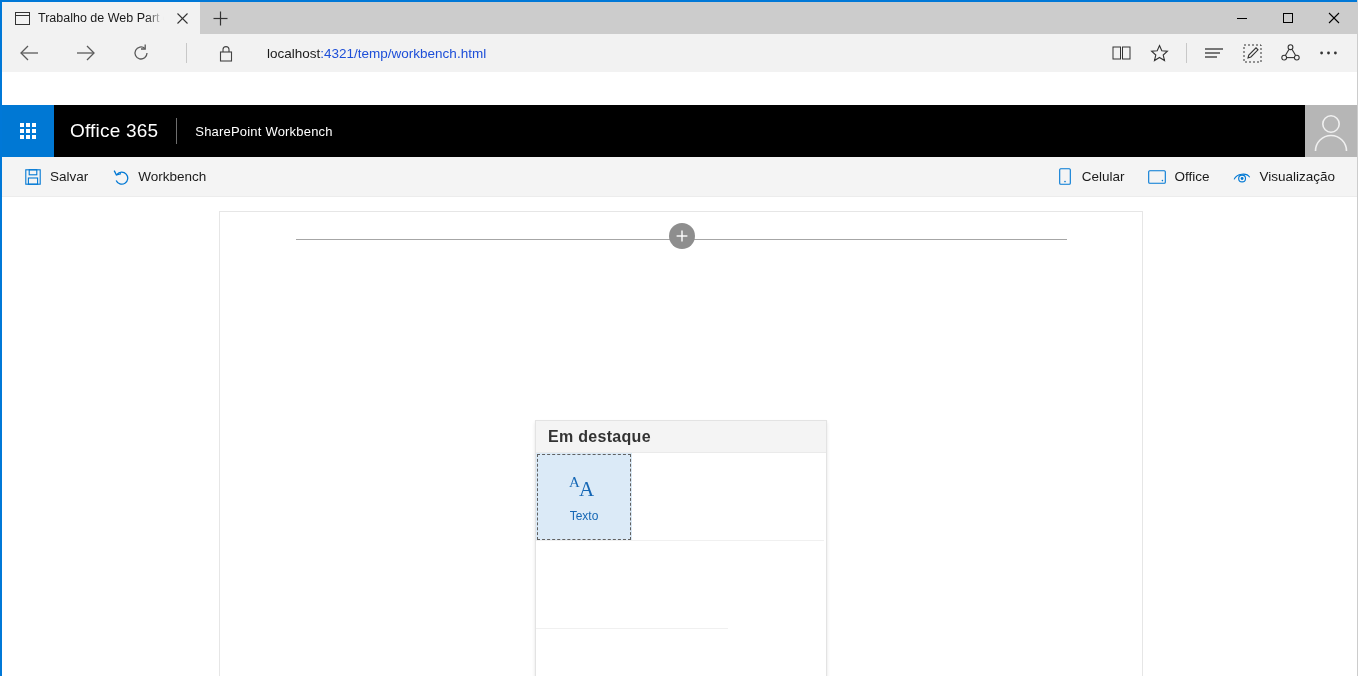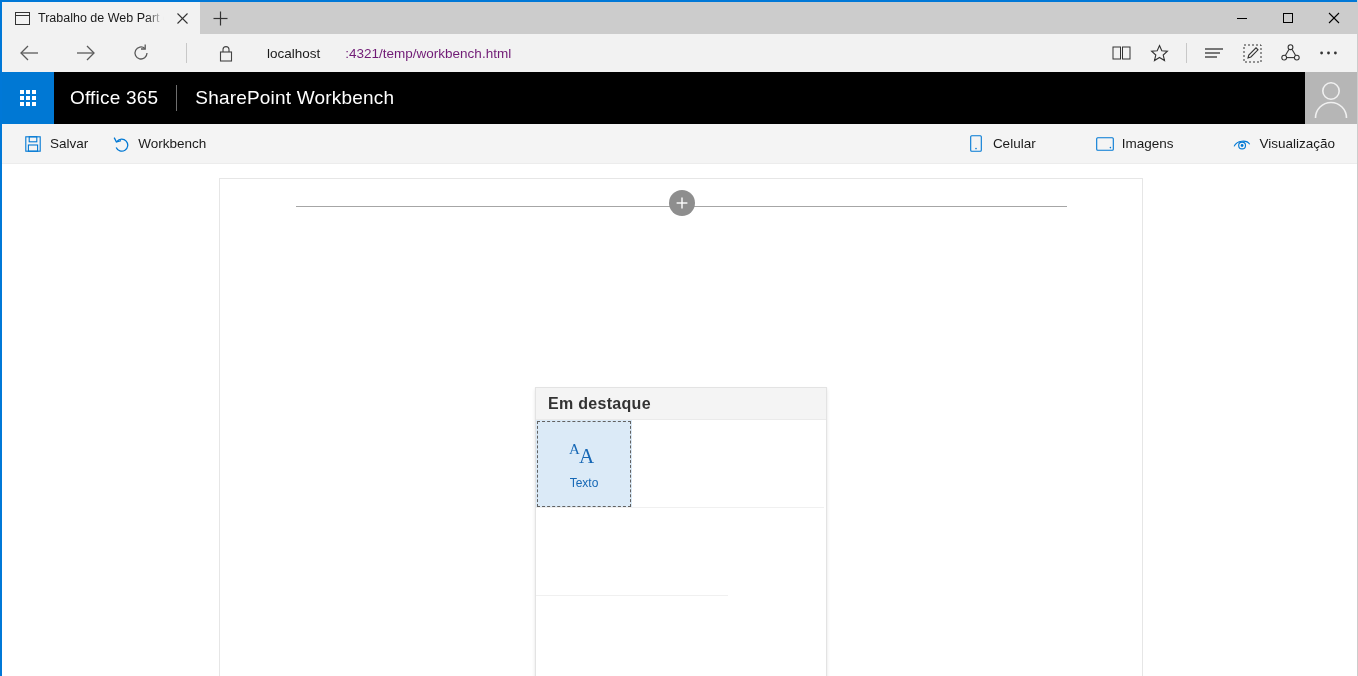--- a/index.html
+++ b/index.html
@@ -118,21 +118,21 @@
   .url-area {
     flex: 1;
     height: 34px;
     display: flex;
     align-items: center;
     padding-left: 10px;
     font-size: 13.5px;
     cursor: text;
   }
   .url-host { color: #1a1a1a; }
-  .url-path { color: #701a75; padding-left: 25px; }
+  .url-path { color: #1d4ed8; }
 
   .nav-right {
     display: flex;
     align-items: center;
   }
   .tool-btn {
     width: 38px; height: 34px;
     display: flex; align-items: center; justify-content: center;
     color: #333;
     cursor: pointer;
@@ -143,20 +143,21 @@
     margin: 0 8px;
   }
 
   
   .suite-bar {
     height: 52px;
     background: #000000;
     display: flex;
     align-items: center;
     position: relative;
+    margin-top: 33px;
   }
 
   .waffle {
     width: 52px; height: 52px;
     background: #0078d4;
     display: flex;
     align-items: center;
     justify-content: center;
     cursor: pointer;
     flex: 0 0 52px;
@@ -179,21 +180,21 @@
     padding: 0 18px 0 16px;
     letter-spacing: .2px;
     cursor: pointer;
   }
   .suite-divider {
     width: 1px;
     height: 26px;
     background: #6e6e6e;
   }
   .suite-app-title {
-    font-size: 19px;
+    font-size: 13px;
     color: #ffffff;
     padding-left: 18px;
     letter-spacing: .2px;
   }
 
   .suite-right {
     margin-left: auto;
     display: flex;
     align-items: center;
     height: 52px;
@@ -223,21 +224,21 @@
     padding: 16px 12px;
     cursor: pointer;
     font-size: 13.5px;
     color: #1a1a1a;
   }
   .cmd-icon {
     display: flex; align-items: center; justify-content: center;
     color: #0078d4;
     width: 18px; height: 18px;
   }
-  .cmd-right { margin-left: auto; display: flex; align-items: center; gap: 36px; }
+  .cmd-right { margin-left: auto; display: flex; align-items: center; }
 
   
   .canvas-wrap {
     position: relative;
     height: 546px;
     background: #ffffff;
     overflow: hidden;
   }
 
   .page-canvas {
@@ -539,21 +540,21 @@
         <span>Celular</span>
       </div>
 
       <div class="cmd-item">
         <span class="cmd-icon">
           <svg width="18" height="14" viewBox="0 0 18 14">
             <rect x="0.7" y="0.7" width="16.6" height="12.6" rx="1" fill="none" stroke="currentColor" stroke-width="1.1"></rect>
             <circle cx="14.4" cy="10.6" r="0.8" fill="currentColor"></circle>
           </svg>
         </span>
-        <span>Imagens</span>
+        <span>Office</span>
       </div>
 
       <div class="cmd-item">
         <span class="cmd-icon">
           <svg width="19" height="14" viewBox="0 0 19 14">
             <path d="M1.2 9.5 C4 3 14.5 2.2 17.6 7.2" fill="none" stroke="currentColor" stroke-width="1.2"></path>
             <circle cx="9.6" cy="8.6" r="3.6" fill="none" stroke="currentColor" stroke-width="1.2"></circle>
             <circle cx="9.6" cy="8.6" r="1.5" fill="currentColor"></circle>
           </svg>
         </span>

